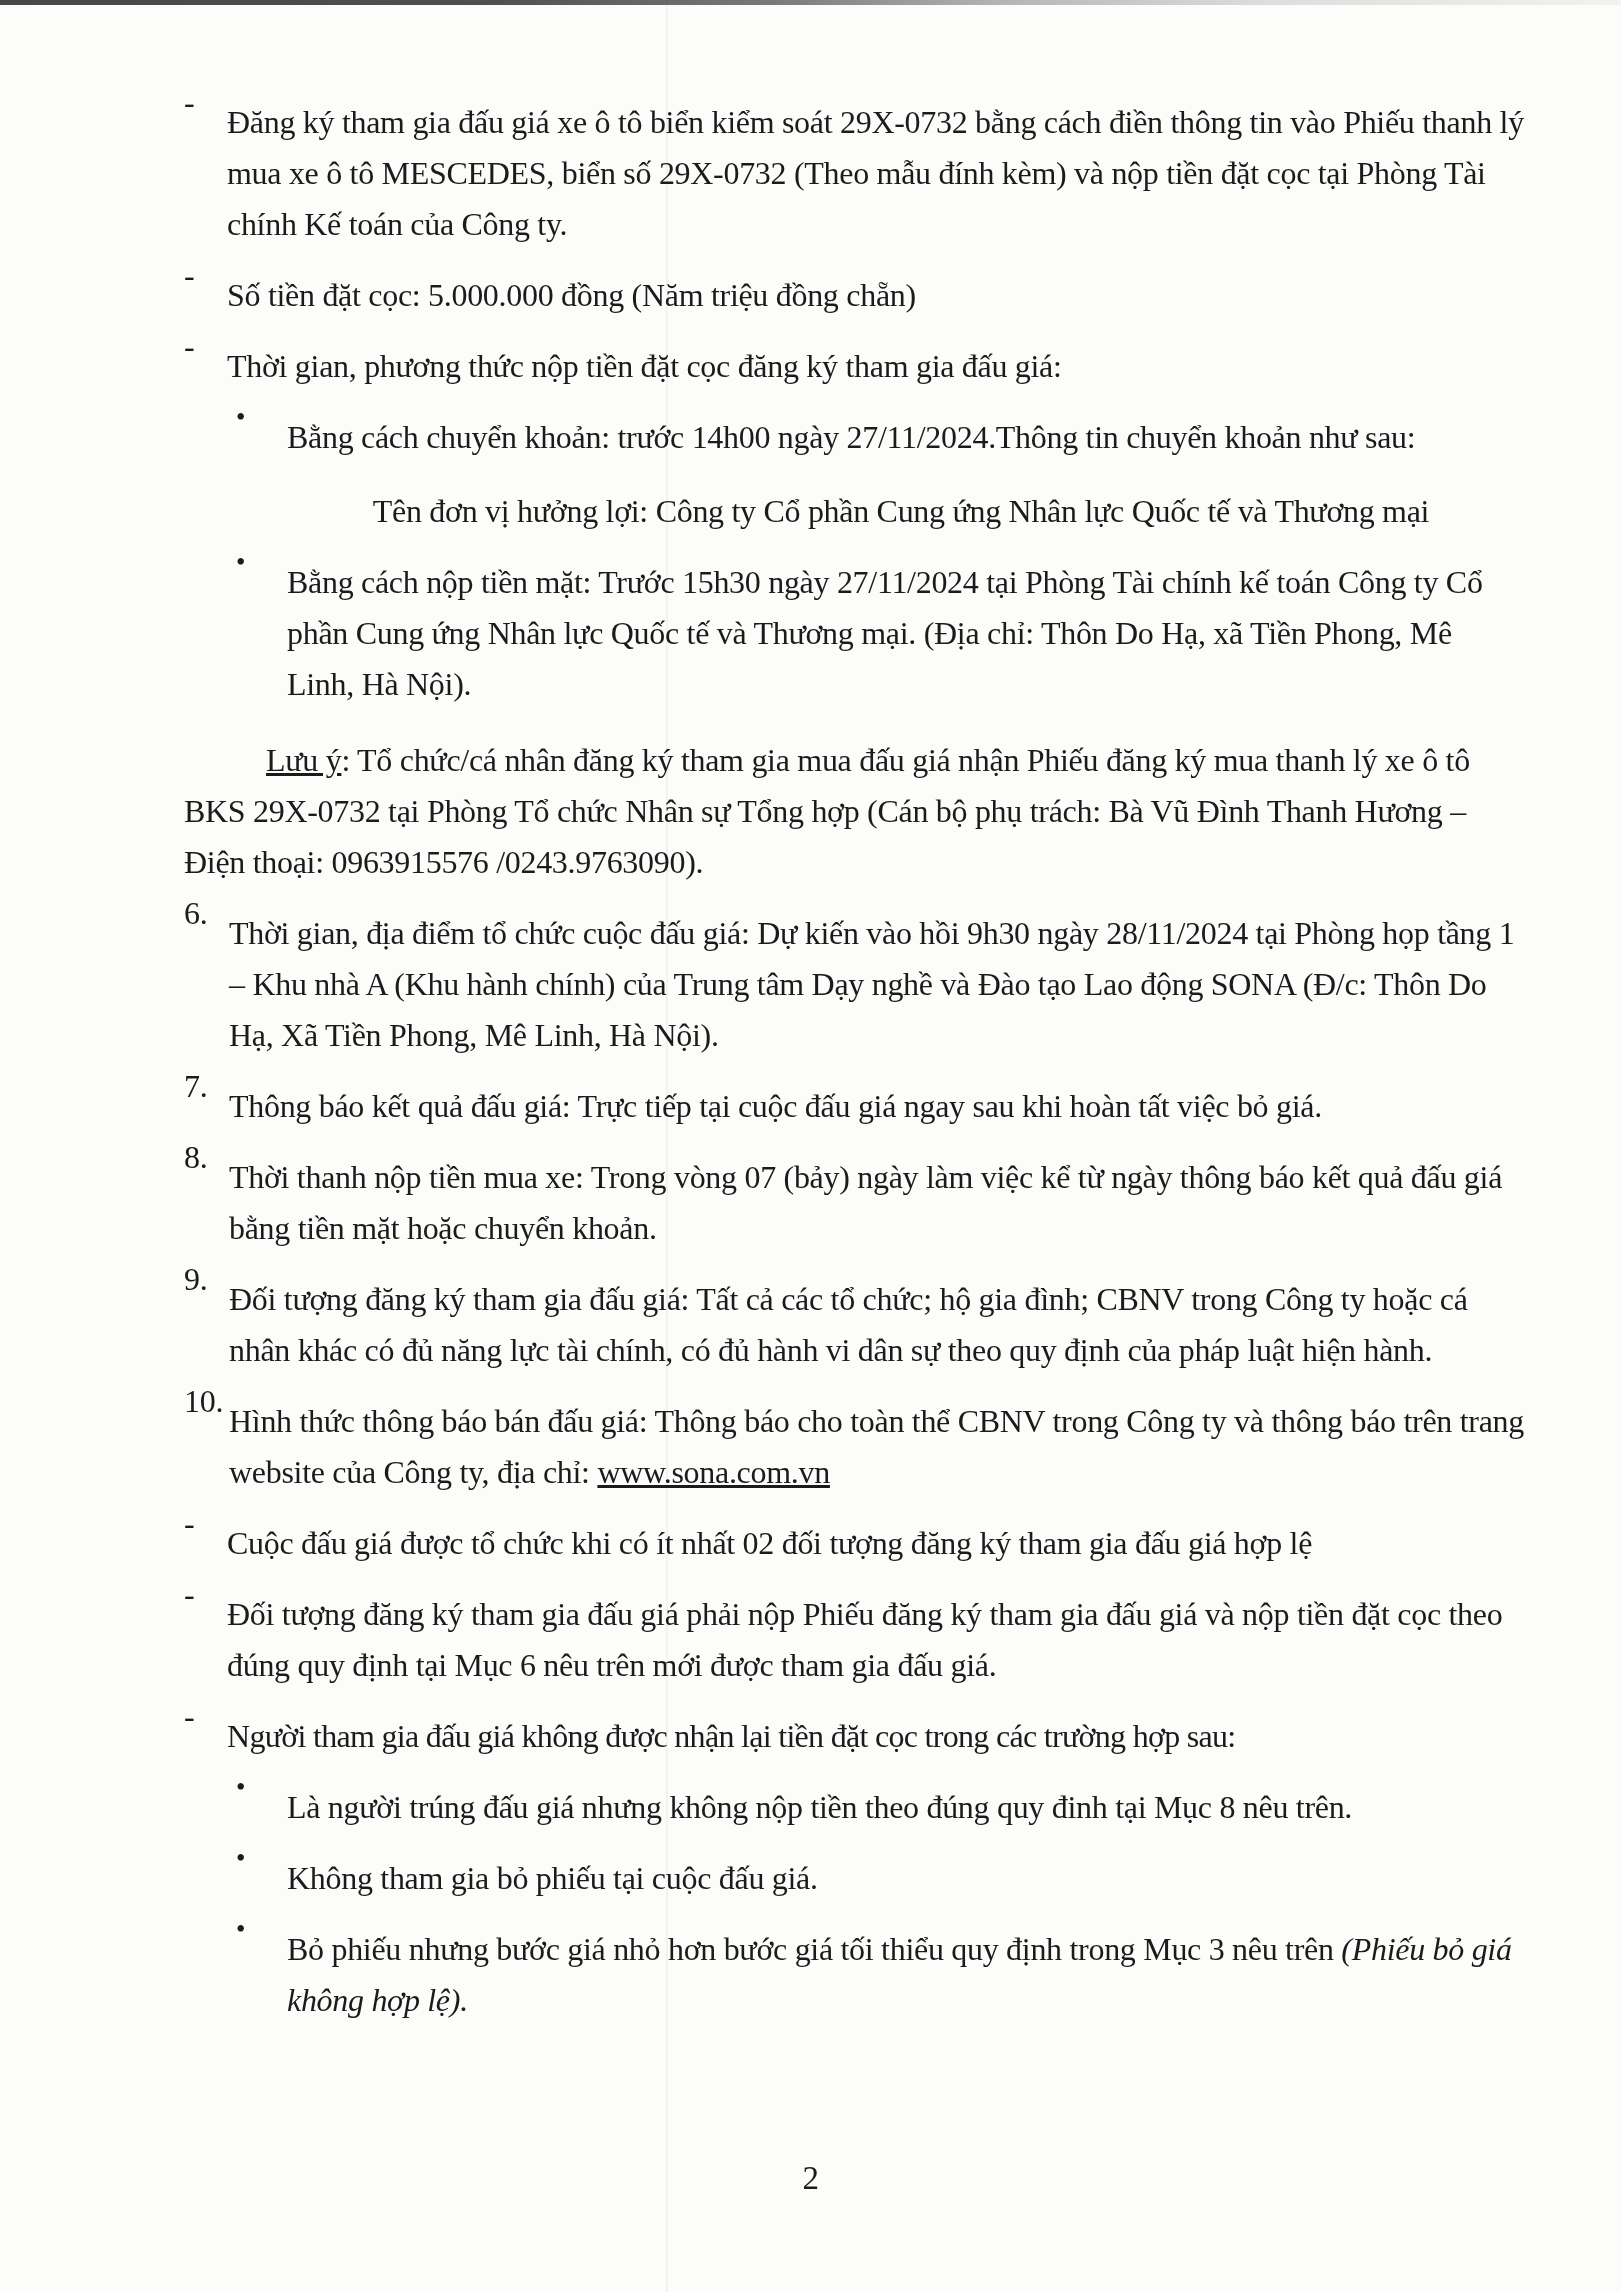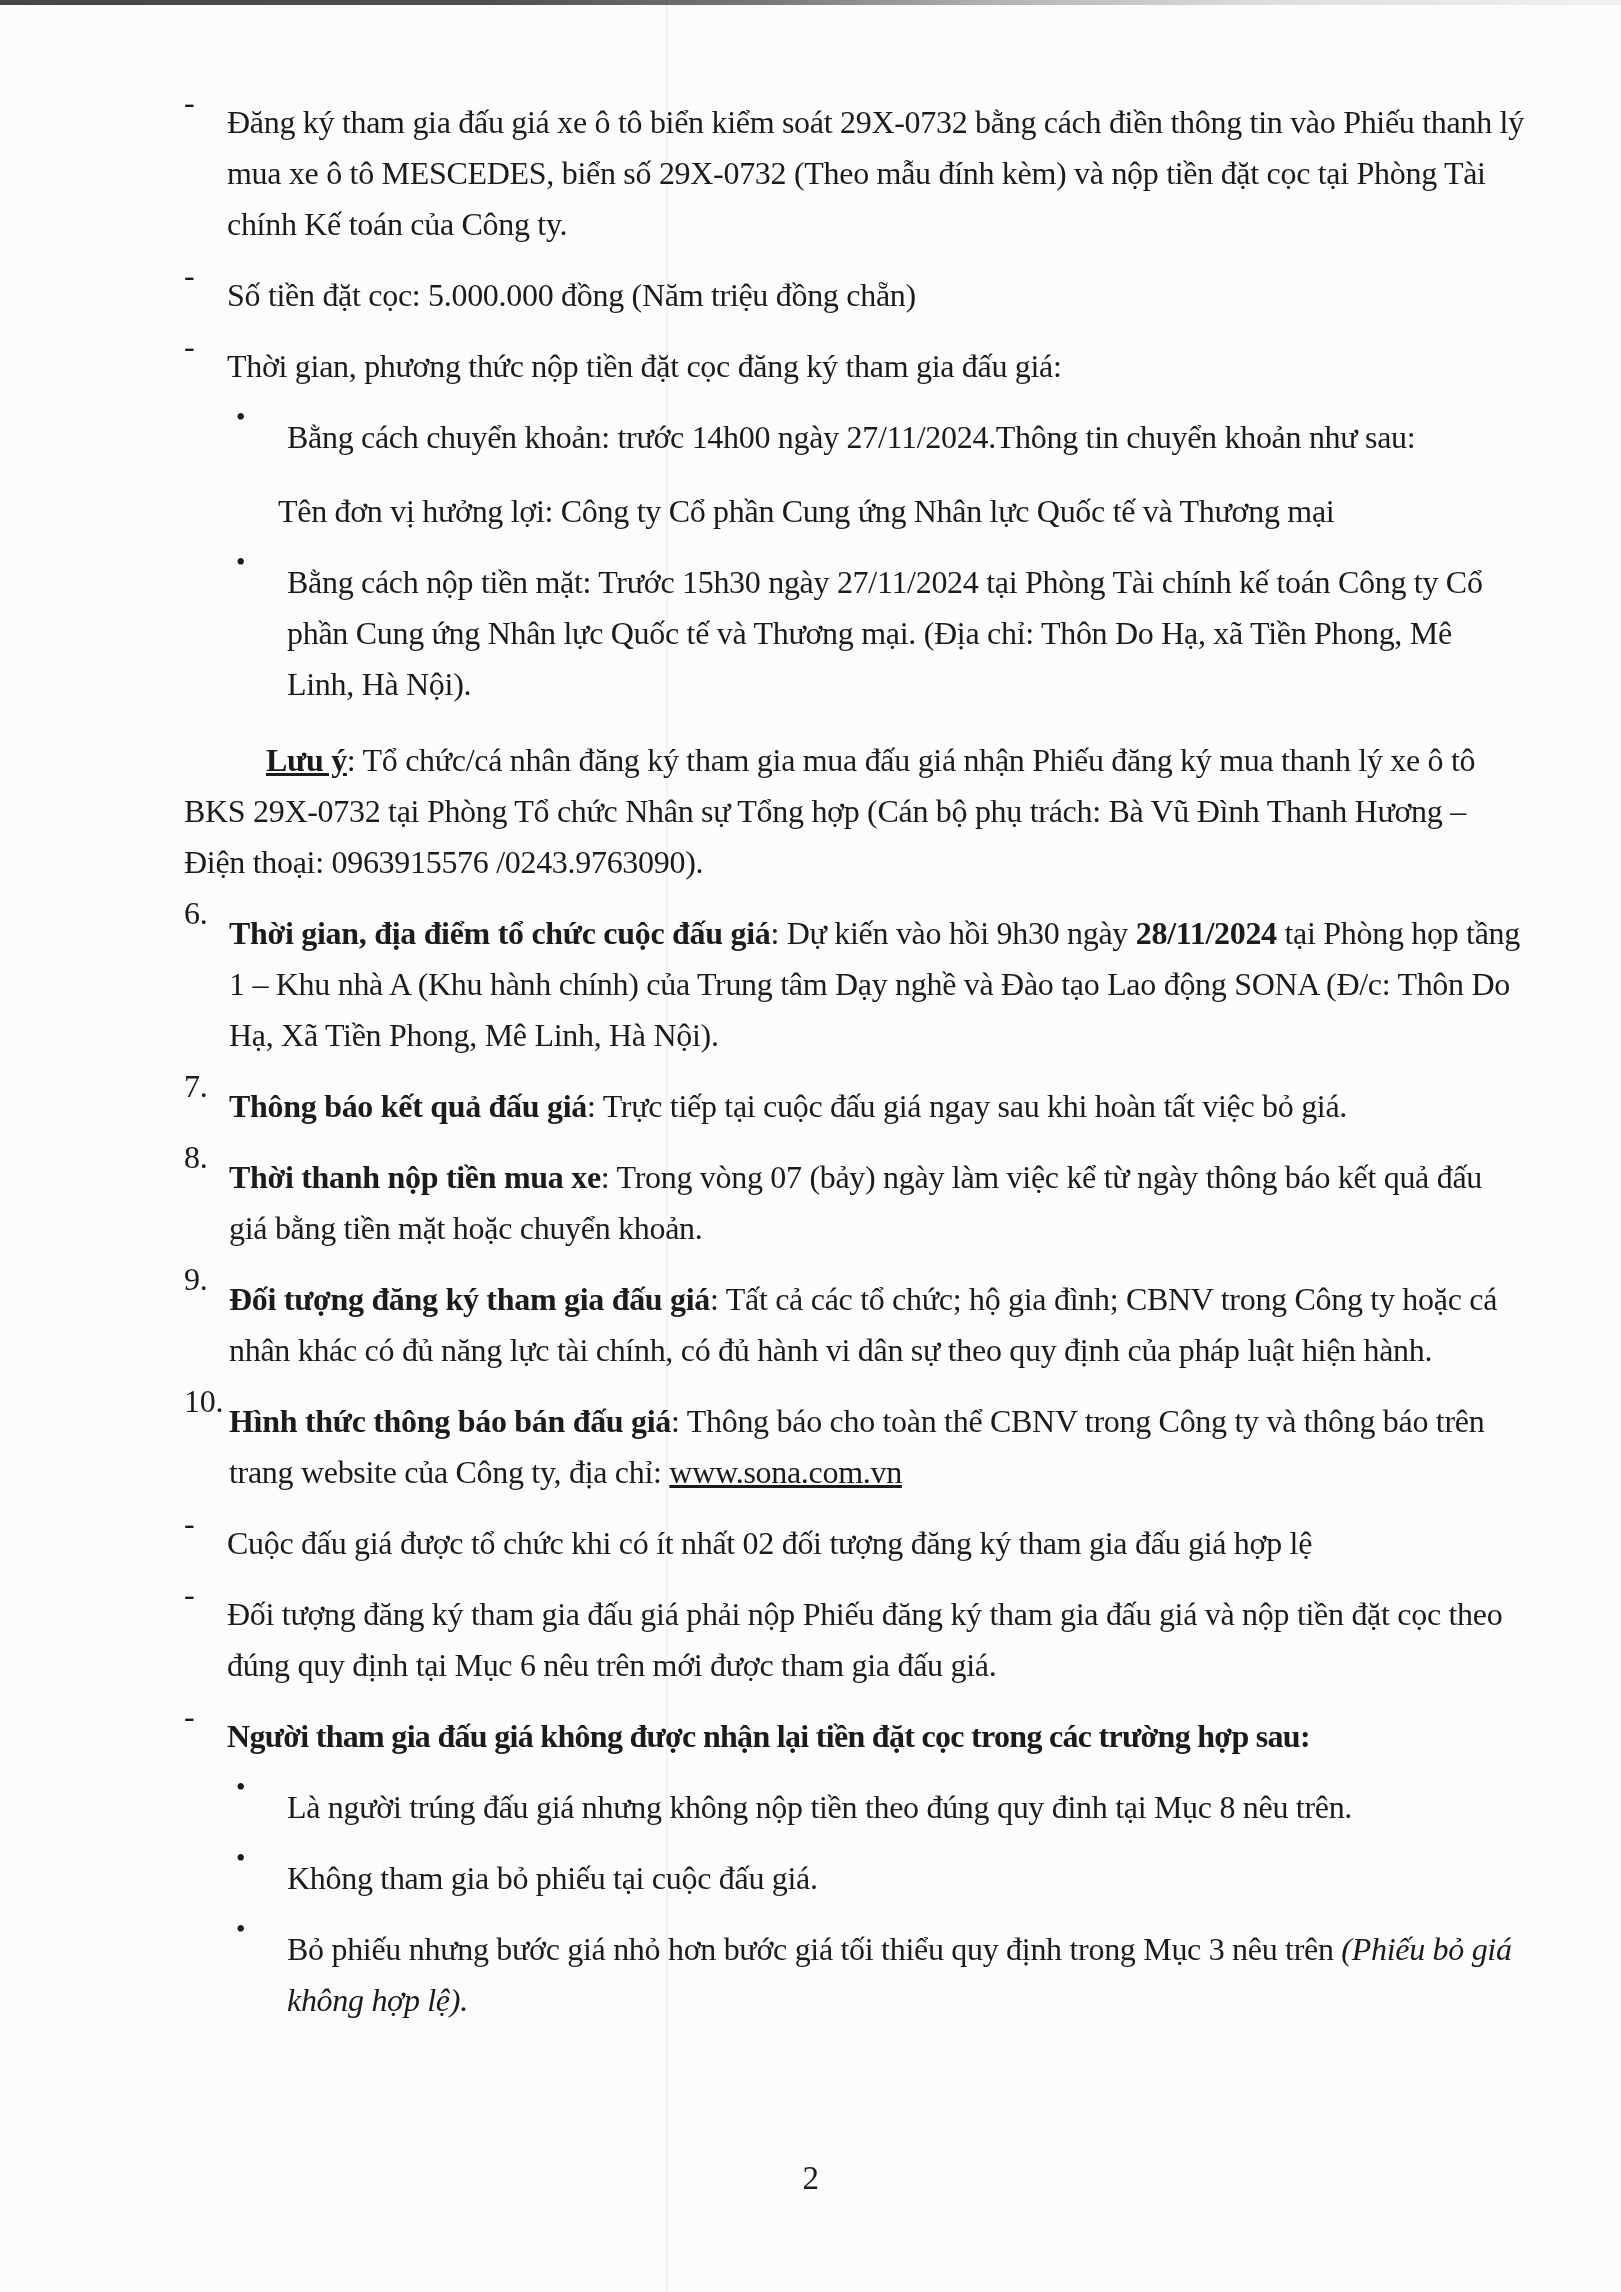--- a/index.html
+++ b/index.html
@@ -27,24 +27,24 @@
     position:absolute;
     left:184px;right:97px;top:77px;
   }
   p{margin:0;}
   .dash-item,.num-item{display:flex;align-items:flex-start;}
   .dash-item > .marker{width:43px;flex:none;}
   .num-item  > .num{width:45px;flex:none;}
   .body{flex:1;min-width:0;margin-top:20px;}
   .bullet-item{display:flex;align-items:flex-start;margin-left:52px;}
   .bullet-item > .marker{width:51px;flex:none;font-size:27px;}
-  .bank-info{margin-left:94px;}
+  .bank-info{margin-left:94px;text-align:center;}
   .note{margin-top:25px;text-indent:82px;}
   .gap-after{margin-bottom:23px;}
-  .b{font-weight:bold;}
+  .b{font-weight:normal;}
   .i{font-style:italic;}
   .u{text-decoration:underline;}
   .tight{letter-spacing:-0.7px;}
   .page-number{
     position:absolute;top:2153px;left:0;right:0;
     text-align:center;font-size:33px;
   }
 </style>
 </head>
 <body>

